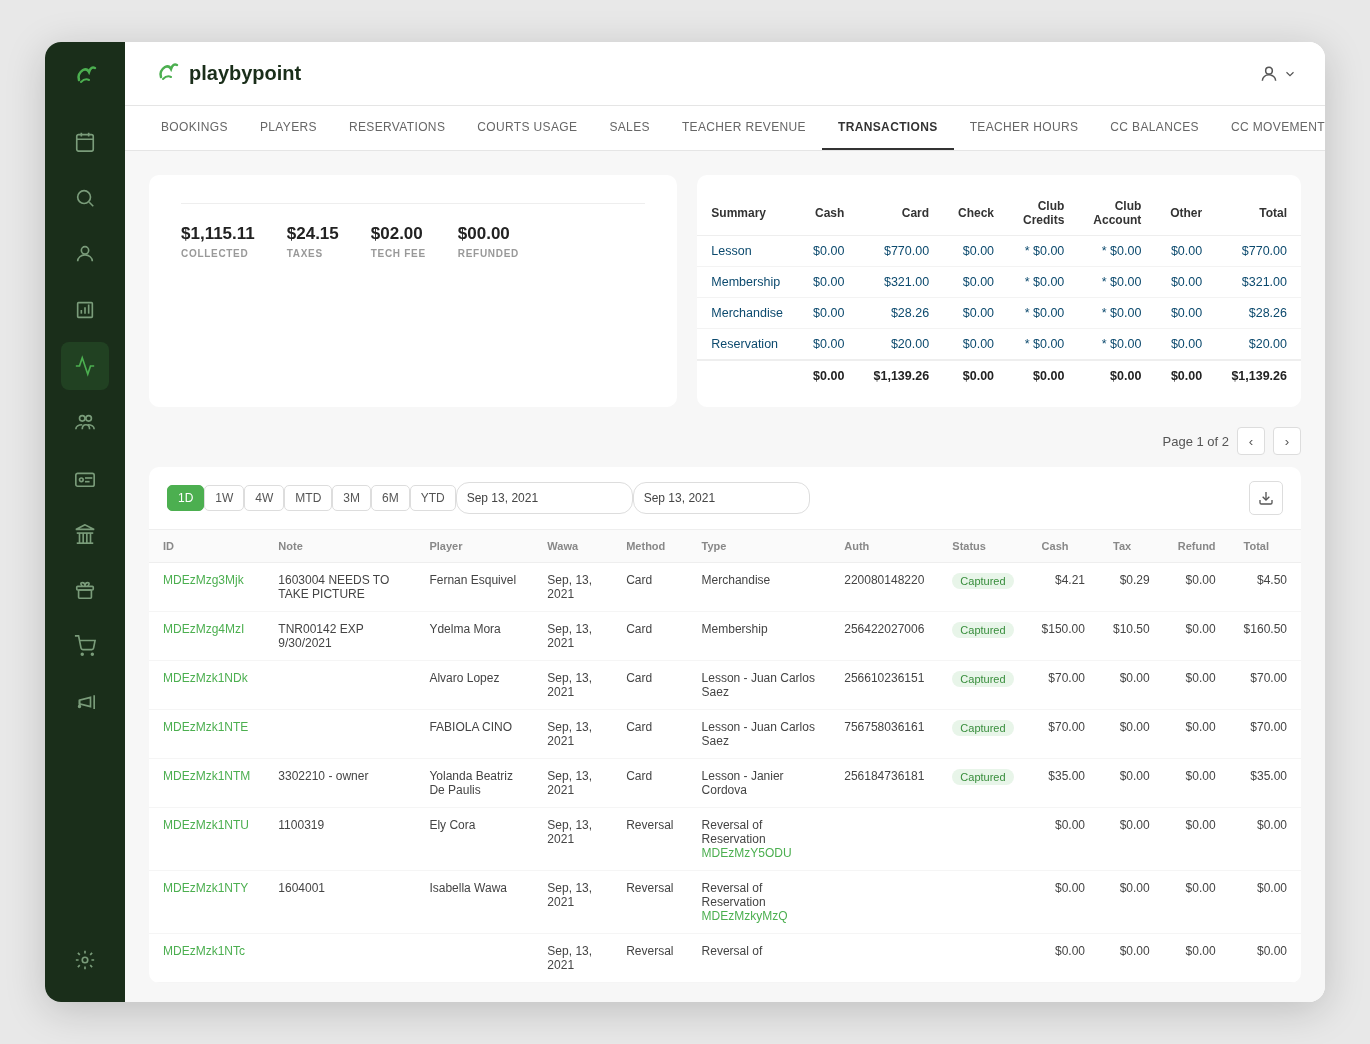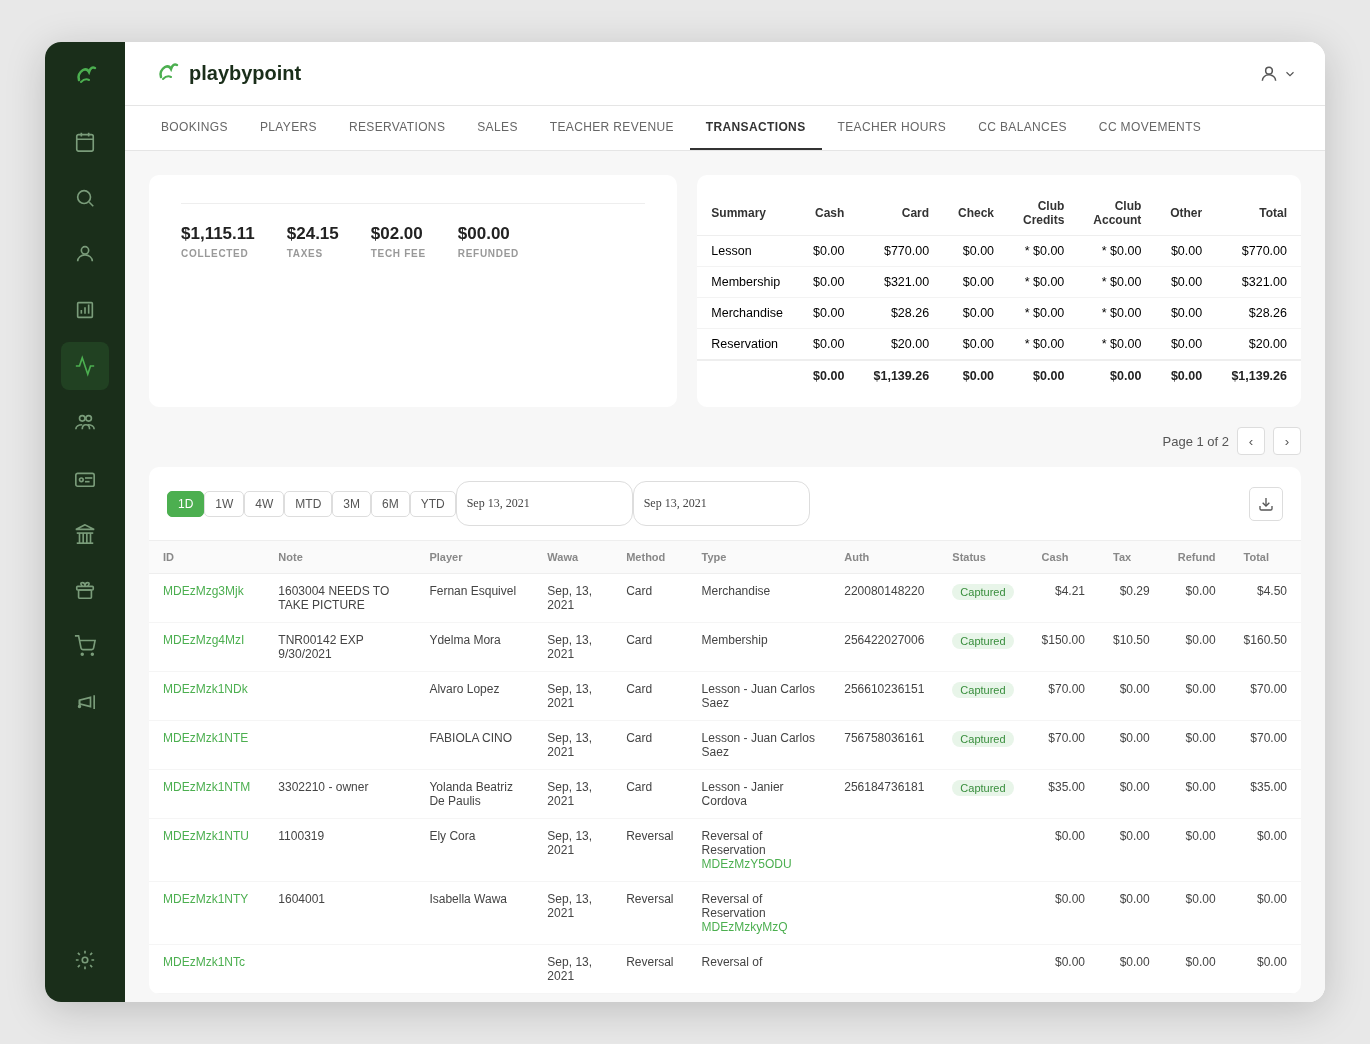--- a/index.html
+++ b/index.html
@@ -168,21 +168,21 @@
       text-align: right;
       font-weight: 600;
       color: #333;
       font-size: 12px;
       border-bottom: 1px solid #eee;
     }
     .summary-table th:first-child { text-align: left; }
     .summary-table td {
       padding: 8px 14px;
       text-align: right;
-      color: #000000;
+      color: #0c4a6e;
       border-bottom: 1px solid #f3f3f3;
     }
     .summary-table td:first-child { text-align: left; font-weight: 500; }
     .summary-table tr:last-child td { font-weight: 700; color: #222; border-top: 2px solid #eee; border-bottom: none; }
     
     .pagination-row {
       display: flex;
       justify-content: flex-end;
       align-items: center;
       gap: 8px;
@@ -218,27 +218,26 @@
       border-radius: 5px;
       border: 1px solid #ddd;
       background: #fff;
       font-size: 12px;
       cursor: pointer;
       color: #555;
       font-weight: 500;
     }
     .time-btn.active { background: #4caf50; color: #fff; border-color: #4caf50; }
     .date-input {
-      padding: 14px 10px;
+      padding: 8px 10px;
       border: 1px solid #ddd;
       border-radius: 13px;
       font-size: 12px;
       color: #444;
       background: #fff;
-      font-family: Liberation Serif, serif;
     }
     .toolbar-spacer { flex: 1; }
     .export-btn {
       width: 34px; height: 34px;
       border: 1px solid #ddd;
       background: #fff;
       border-radius: 5px;
       cursor: pointer;
       display: flex; align-items: center; justify-content: center;
       color: #555;
@@ -400,20 +399,21 @@
         <svg width="14" height="14" viewBox="0 0 24 24" fill="none" stroke="#555" stroke-width="2">
             <polyline points="6 9 12 15 18 9"></polyline>
           </svg>
       </div>
     </div>
 
     <div class="nav-tabs">
       <div class="nav-tab">BOOKINGS</div>
       <div class="nav-tab">PLAYERS</div>
       <div class="nav-tab">RESERVATIONS</div>
+      <div class="nav-tab">COURTS USAGE</div>
       <div class="nav-tab">SALES</div>
       <div class="nav-tab">TEACHER REVENUE</div>
       <div class="nav-tab active">TRANSACTIONS</div>
       <div class="nav-tab">TEACHER HOURS</div>
       <div class="nav-tab">CC BALANCES</div>
       <div class="nav-tab">CC MOVEMENTS</div>
     </div>
 
     <div class="content">
 

